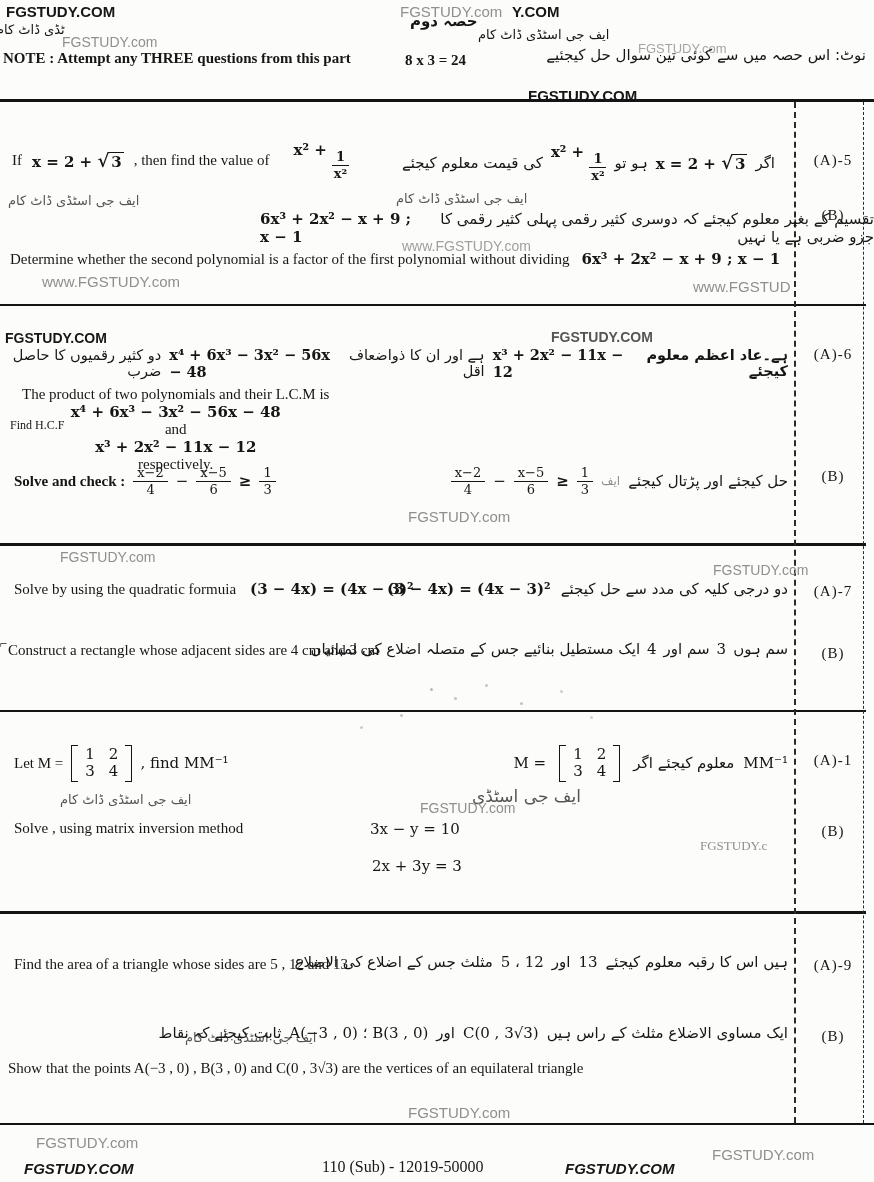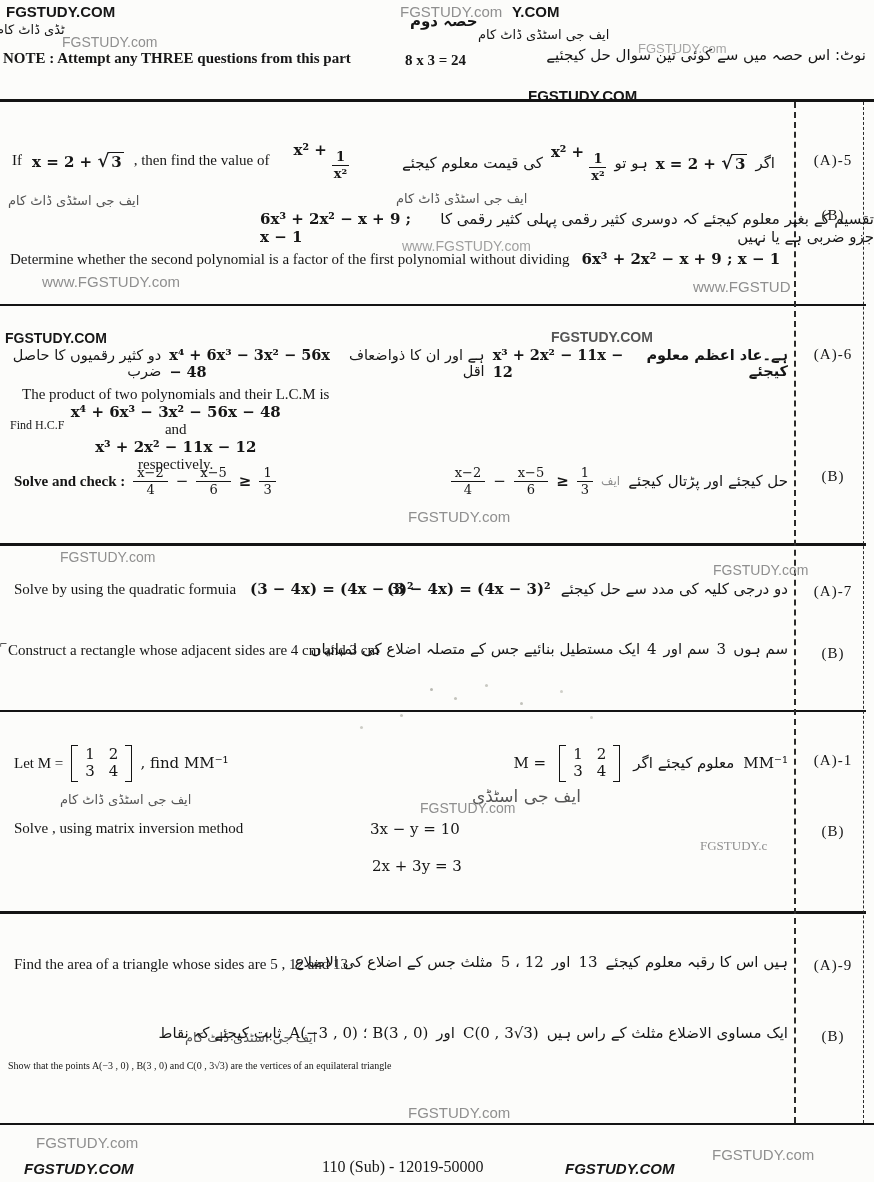--- a/index.html
+++ b/index.html
@@ -249,21 +249,21 @@
   </div>
 
   <div class="abs urdu dgray" style="left:185px;top:1030px;font-size:13px;">ایف جی اسٹڈی ڈاٹ کام</div>
   <div class="mixline" style="right:86px;top:1024px;font-size:15px;gap:8px;">
     <span class="urdu">ثابت کیجئے کہ نقاط</span>
     <span class="math">A(−3 , 0) ؛ B(3 , 0)</span>
     <span class="urdu">اور</span>
     <span class="math">C(0 , 3√3)</span>
     <span class="urdu">ایک مساوی الاضلاع مثلث کے راس ہیں</span>
   </div>
-  <div class="abs" style="left:8px;top:1060px;font-size:10px;">Show that the points  A(−3 , 0) ,  B(3 , 0)  and  C(0 , 3√3)  are the vertices of an equilateral triangle</div>
+  <div class="abs" style="left:8px;top:1060px;font-size:15px;">Show that the points  A(−3 , 0) ,  B(3 , 0)  and  C(0 , 3√3)  are the vertices of an equilateral triangle</div>
   <div class="abs sans gray" style="left:408px;top:1104px;font-size:15px;">FGSTUDY.com</div>
 
   <div class="abs sans gray" style="left:36px;top:1134px;font-size:15px;">FGSTUDY.com</div>
   <div class="abs sans gray" style="left:712px;top:1146px;font-size:15px;">FGSTUDY.com</div>
   <div class="abs sans b i" style="left:24px;top:1160px;font-size:15px;">FGSTUDY.COM</div>
   <div class="abs" style="left:322px;top:1158px;font-size:16px;">110 (Sub) - 12019-50000</div>
   <div class="abs sans b i" style="left:565px;top:1160px;font-size:15px;">FGSTUDY.COM</div>
 
 </div>
 

